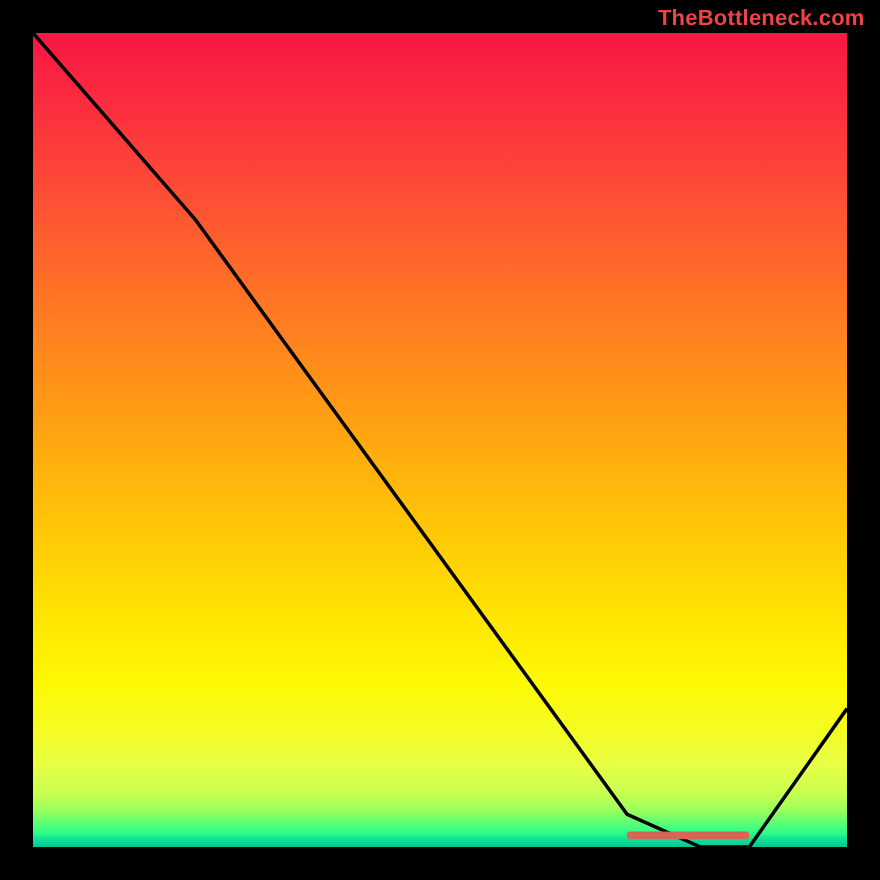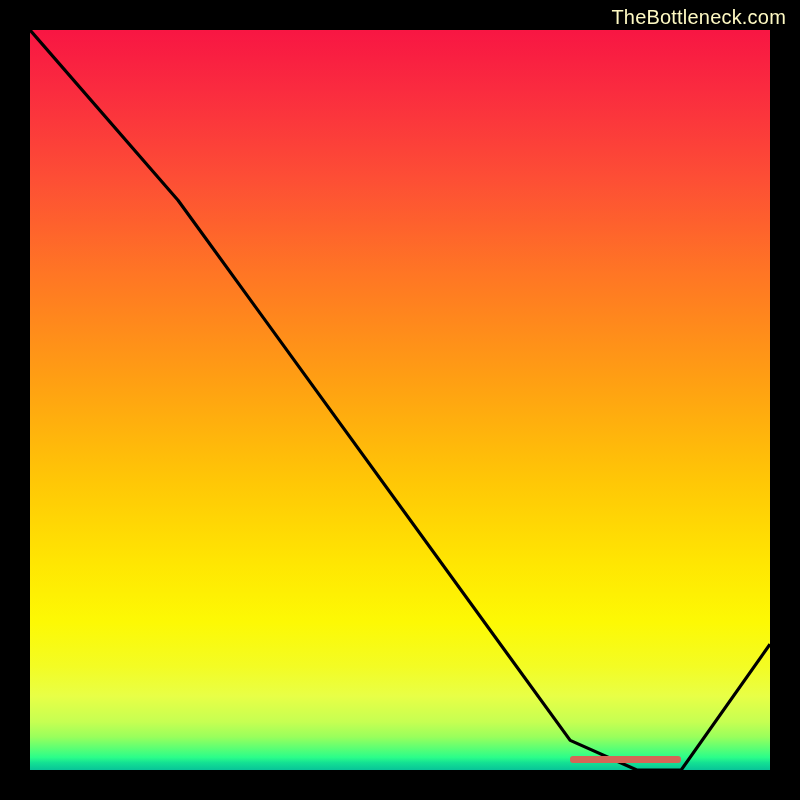--- a/index.html
+++ b/index.html
@@ -8,23 +8,23 @@
     width: 800px;
     height: 800px;
     background: #000;
     position: relative;
     font-family: Arial, Helvetica, sans-serif;
   }
   .watermark {
     position: absolute;
     top: 6px;
     right: 14px;
-    color: #fef9c3;
+    color: #ef4444;
     font-size: 20px;
-    font-weight: 400;
+    font-weight: 700;
     letter-spacing: 0.2px;
     z-index: 10;
   }
   .plot-area {
     position: absolute;
     left: 30px;
     top: 30px;
     width: 740px;
     height: 740px;
     overflow: hidden;

